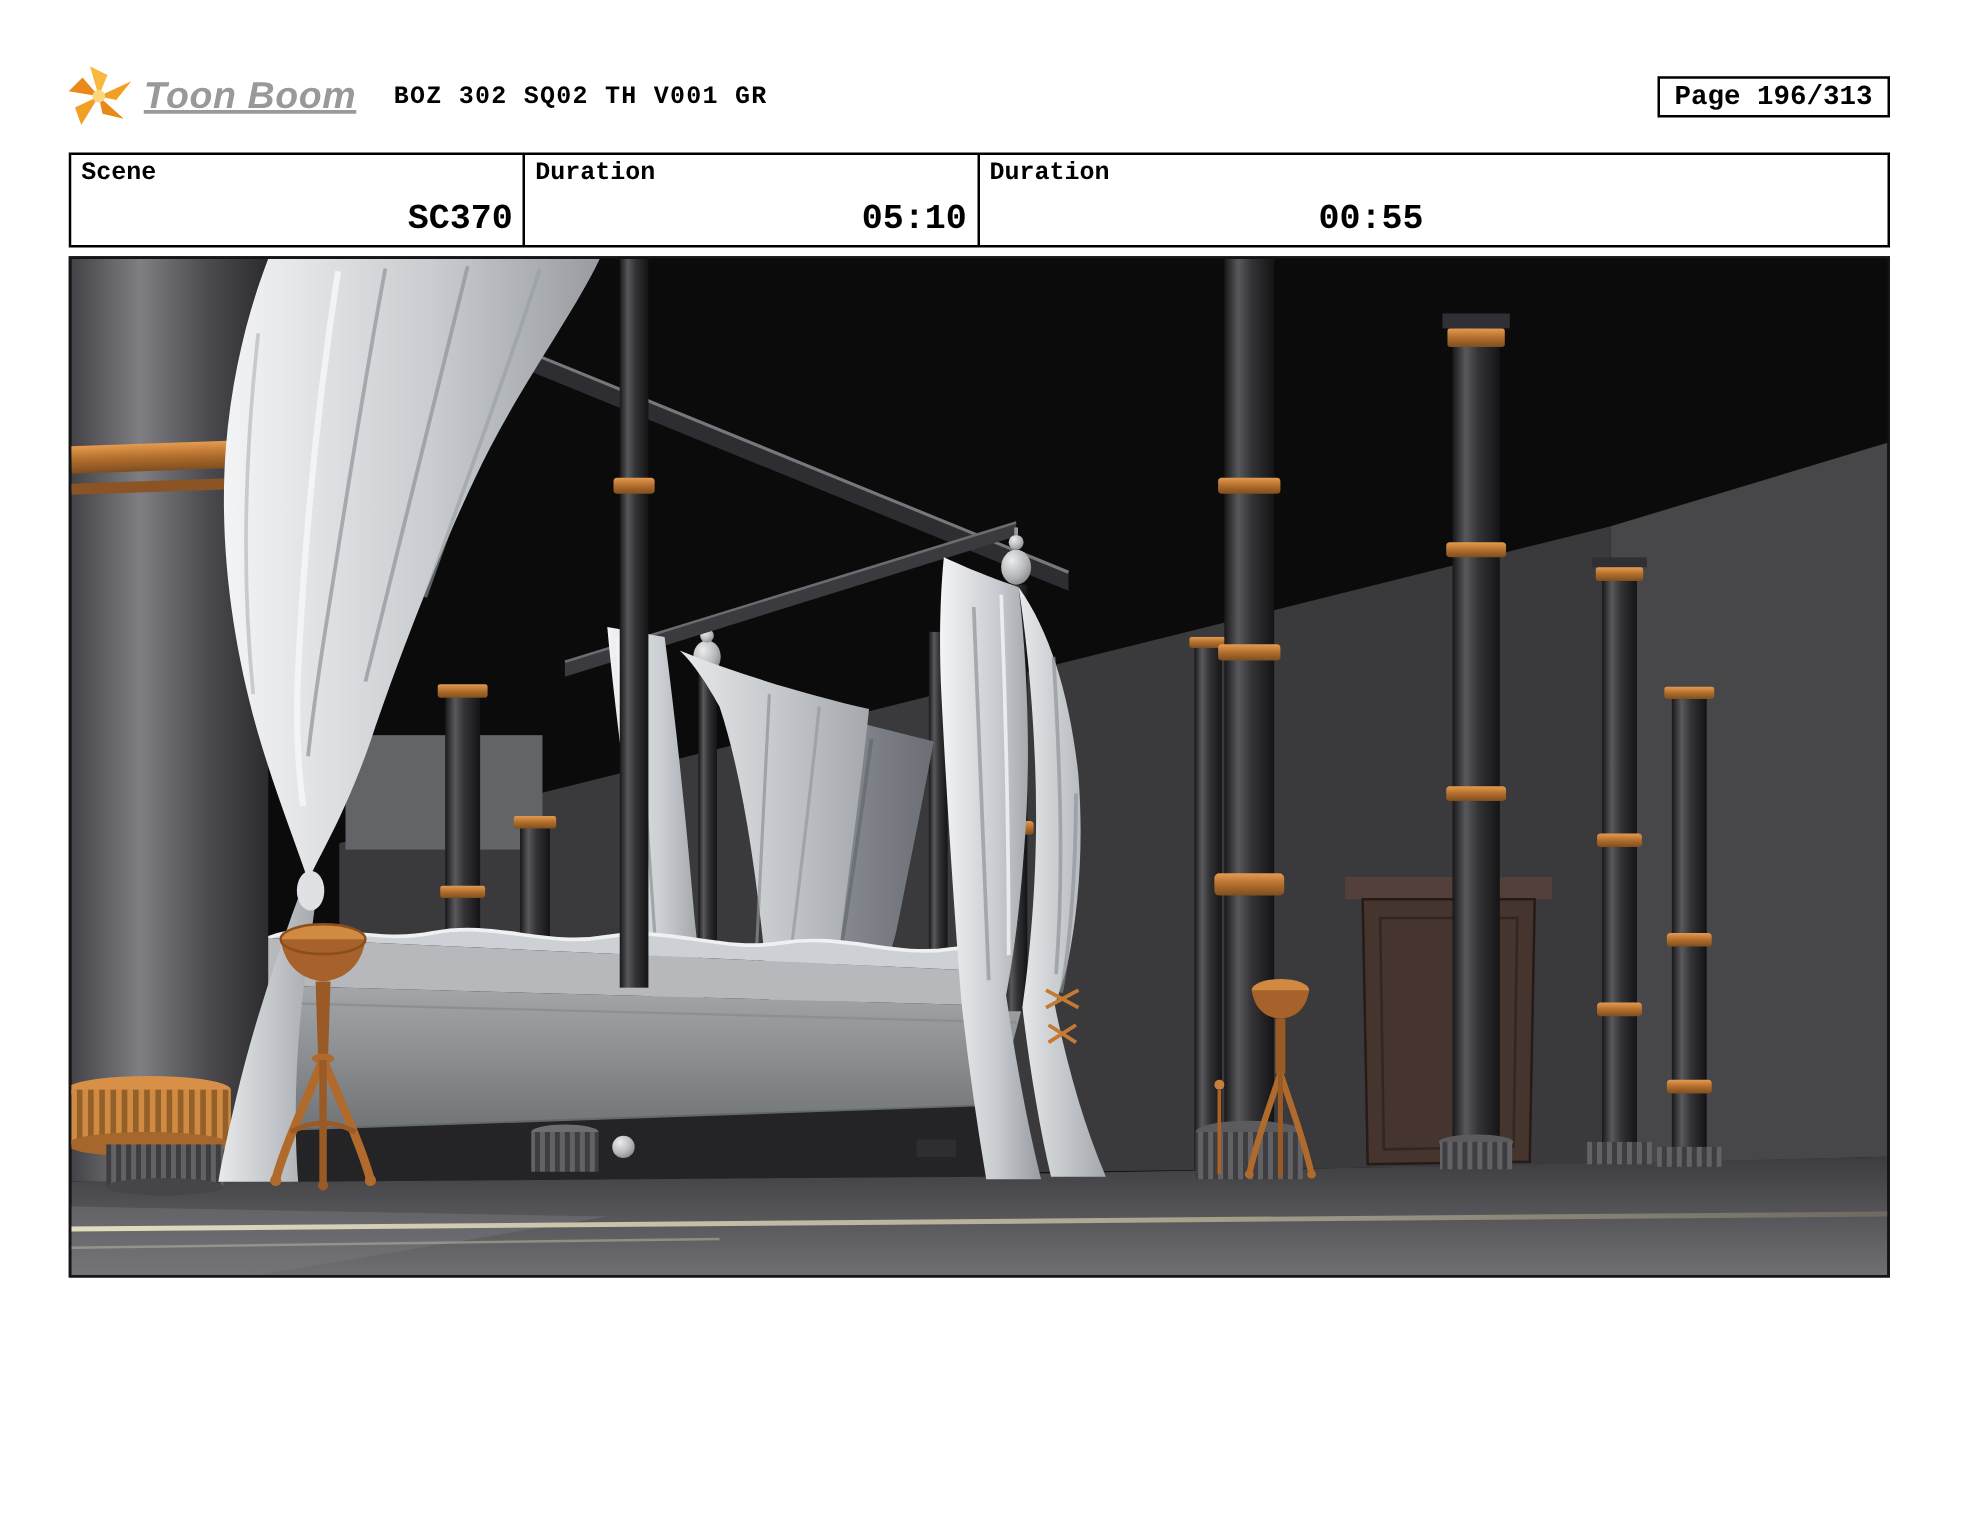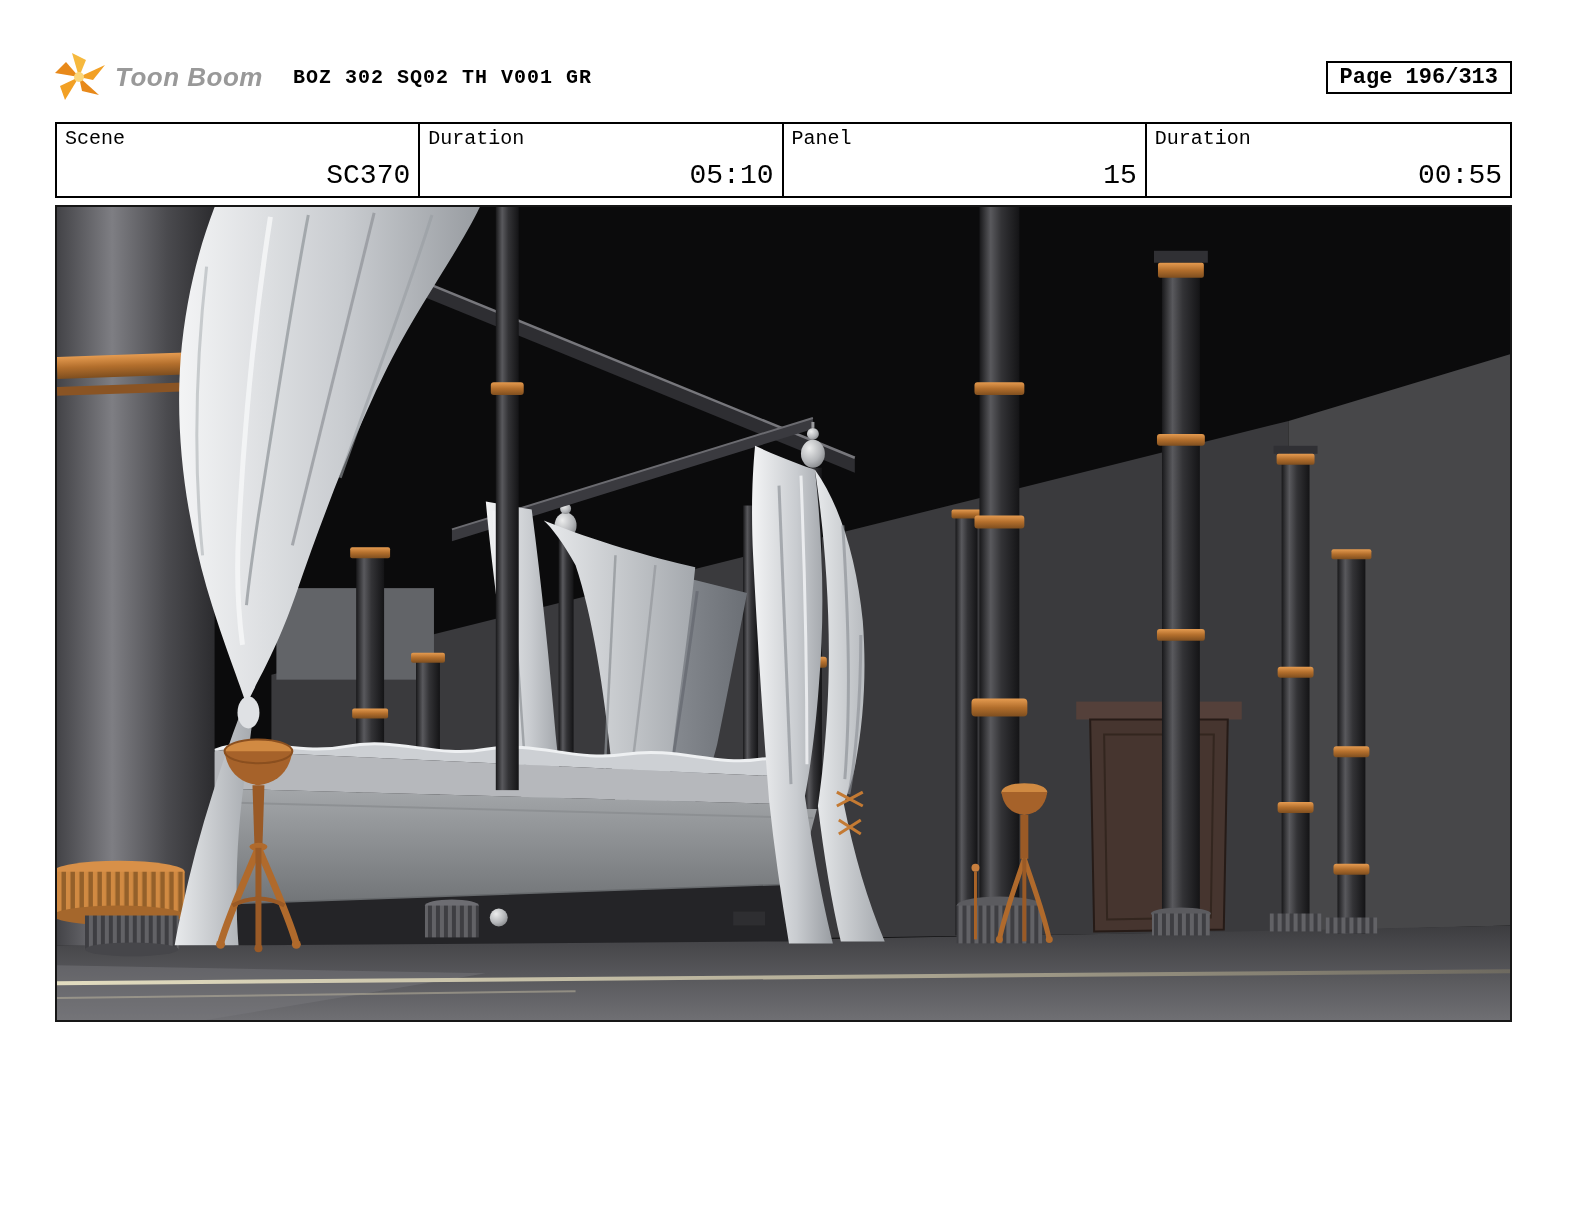--- a/index.html
+++ b/index.html
@@ -8,38 +8,39 @@
     font-family:"Liberation Mono", monospace;color:#000;
   }
   
   .header-row{
     position:absolute;left:55px;top:50px;width:1457px;height:54px;
     display:flex;align-items:center;
   }
   .logo{display:flex;align-items:center;gap:8px;}
   .logo-text{
     font-family:"Liberation Sans", sans-serif;font-weight:bold;font-style:italic;
-    font-size:26px;color:#999999;letter-spacing:.5px;white-space:nowrap;
+    font-size:30px;color:#999999;letter-spacing:.5px;white-space:nowrap;text-decoration:underline;
   }
   .doc-title{
     font-weight:bold;font-size:20px;letter-spacing:1px;margin-left:30px;white-space:nowrap;
   }
   .page-box{
     margin-left:auto;border:2px solid #000;padding:2px 12px;
     font-weight:bold;font-size:22px;white-space:nowrap;
   }
   
   .info-table{
     position:absolute;left:55px;top:122px;width:1457px;height:76px;
     border:2px solid #000;box-sizing:border-box;
     display:grid;grid-template-columns:1fr 1fr 1fr 1fr;background:#fff;
   }
   .info-cell{
     position:relative;border-right:2px solid #000;box-sizing:border-box;
     padding:4px 8px;
+    font-weight:bold;
   }
   .info-cell:last-child{border-right:none;}
   .cell-label{font-size:20px;line-height:1.1;}
   .cell-value{position:absolute;right:8px;bottom:5px;font-size:28px;}
   
   .panel-frame{
     position:absolute;left:55px;top:205px;width:1457px;height:817px;
     border:2px solid #161616;box-sizing:border-box;background:#0b0b0c;overflow:hidden;
   }
   .panel-frame svg{display:block;}
@@ -66,24 +67,20 @@
 <div class="info-table">
   <div class="info-cell">
     <div class="cell-label">Scene</div>
     <div class="cell-value">SC370</div>
   </div>
   <div class="info-cell">
     <div class="cell-label">Duration</div>
     <div class="cell-value">05:10</div>
   </div>
   <div class="info-cell">
-    <div class="cell-label">Panel</div>
-    <div class="cell-value">15</div>
-  </div>
-  <div class="info-cell">
     <div class="cell-label">Duration</div>
     <div class="cell-value">00:55</div>
   </div>
 </div>
 
 <div class="panel-frame">
 <svg viewBox="0 0 1457 817" width="1453" height="813" preserveAspectRatio="none">
   <defs>
     <linearGradient id="colDark" x1="0" y1="0" x2="1" y2="0">
       <stop offset="0" stop-color="#18181a"></stop>

